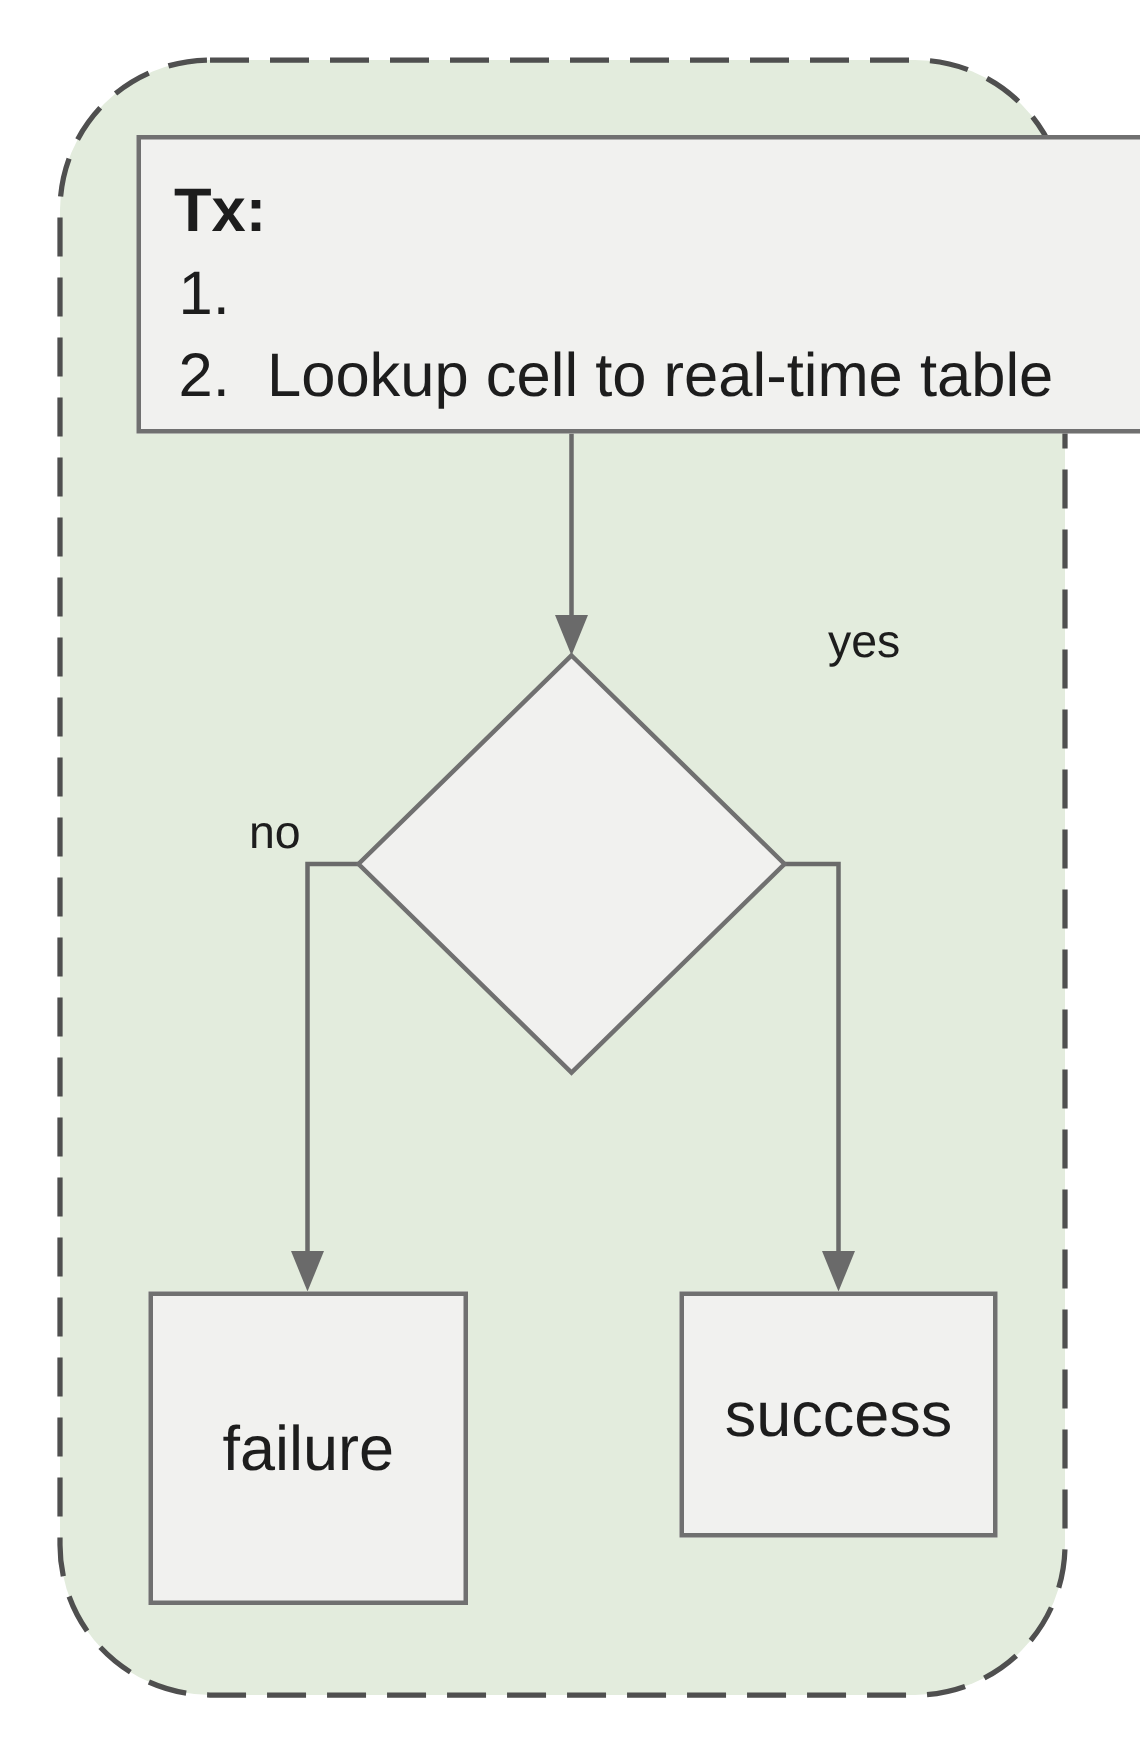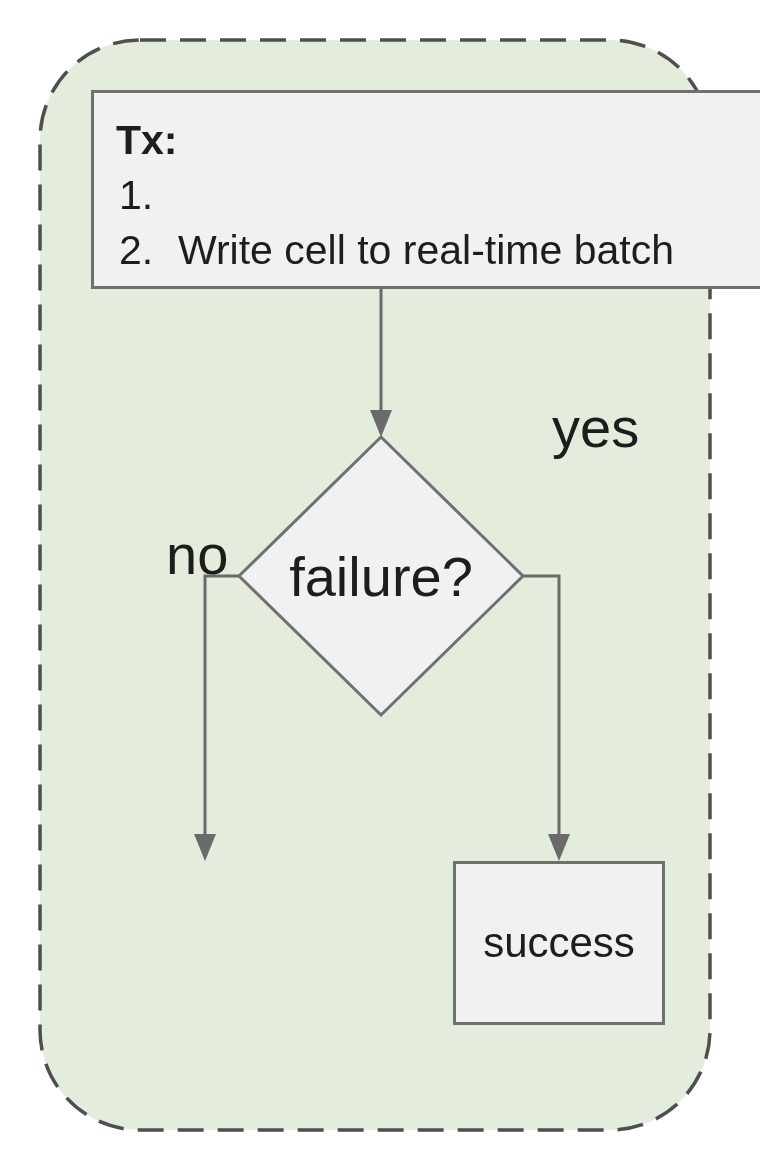--- a/index.html
+++ b/index.html
@@ -83,21 +83,21 @@
   }
   .success-box {
     left: 453px;
     top: 861px;
     width: 212px;
     height: 164px;
   }
   .floating-label {
     position: absolute;
     color: var(--text-color, #1d1d1d);
-    font-size: 56px;
+    font-size: 31px;
     line-height: 48px;
     white-space: nowrap;
   }
   .diamond-label {
     left: 239px;
     top: 553px;
     width: 284px;
     text-align: center;
   }
   .no-label {
@@ -130,26 +130,28 @@
     <polygon class="diamond-shape" points="381,437 523,576 381,715 239,576"></polygon>
   </svg>
 
   <div class="node-box tx-box">
     <div class="tx-title">Tx:</div>
     <div class="tx-step">
       <span class="num">1.</span>
     </div>
     <div class="tx-step">
       <span class="num">2.</span>
-      <span class="txt">Write cell to real-time batch</span>
+      <span class="txt">Lookup cell to real-time table</span>
     </div>
   </div>
 
-  <div class="floating-label diamond-label">failure?</div>
 
   <div class="floating-label no-label">no</div>
   <div class="floating-label yes-label">yes</div>
 
+  <div class="node-box outcome-box failure-box">
+    <span>failure</span>
+  </div>
   <div class="node-box outcome-box success-box">
     <span>success</span>
   </div>
 
 </div>
 
 </body></html>

